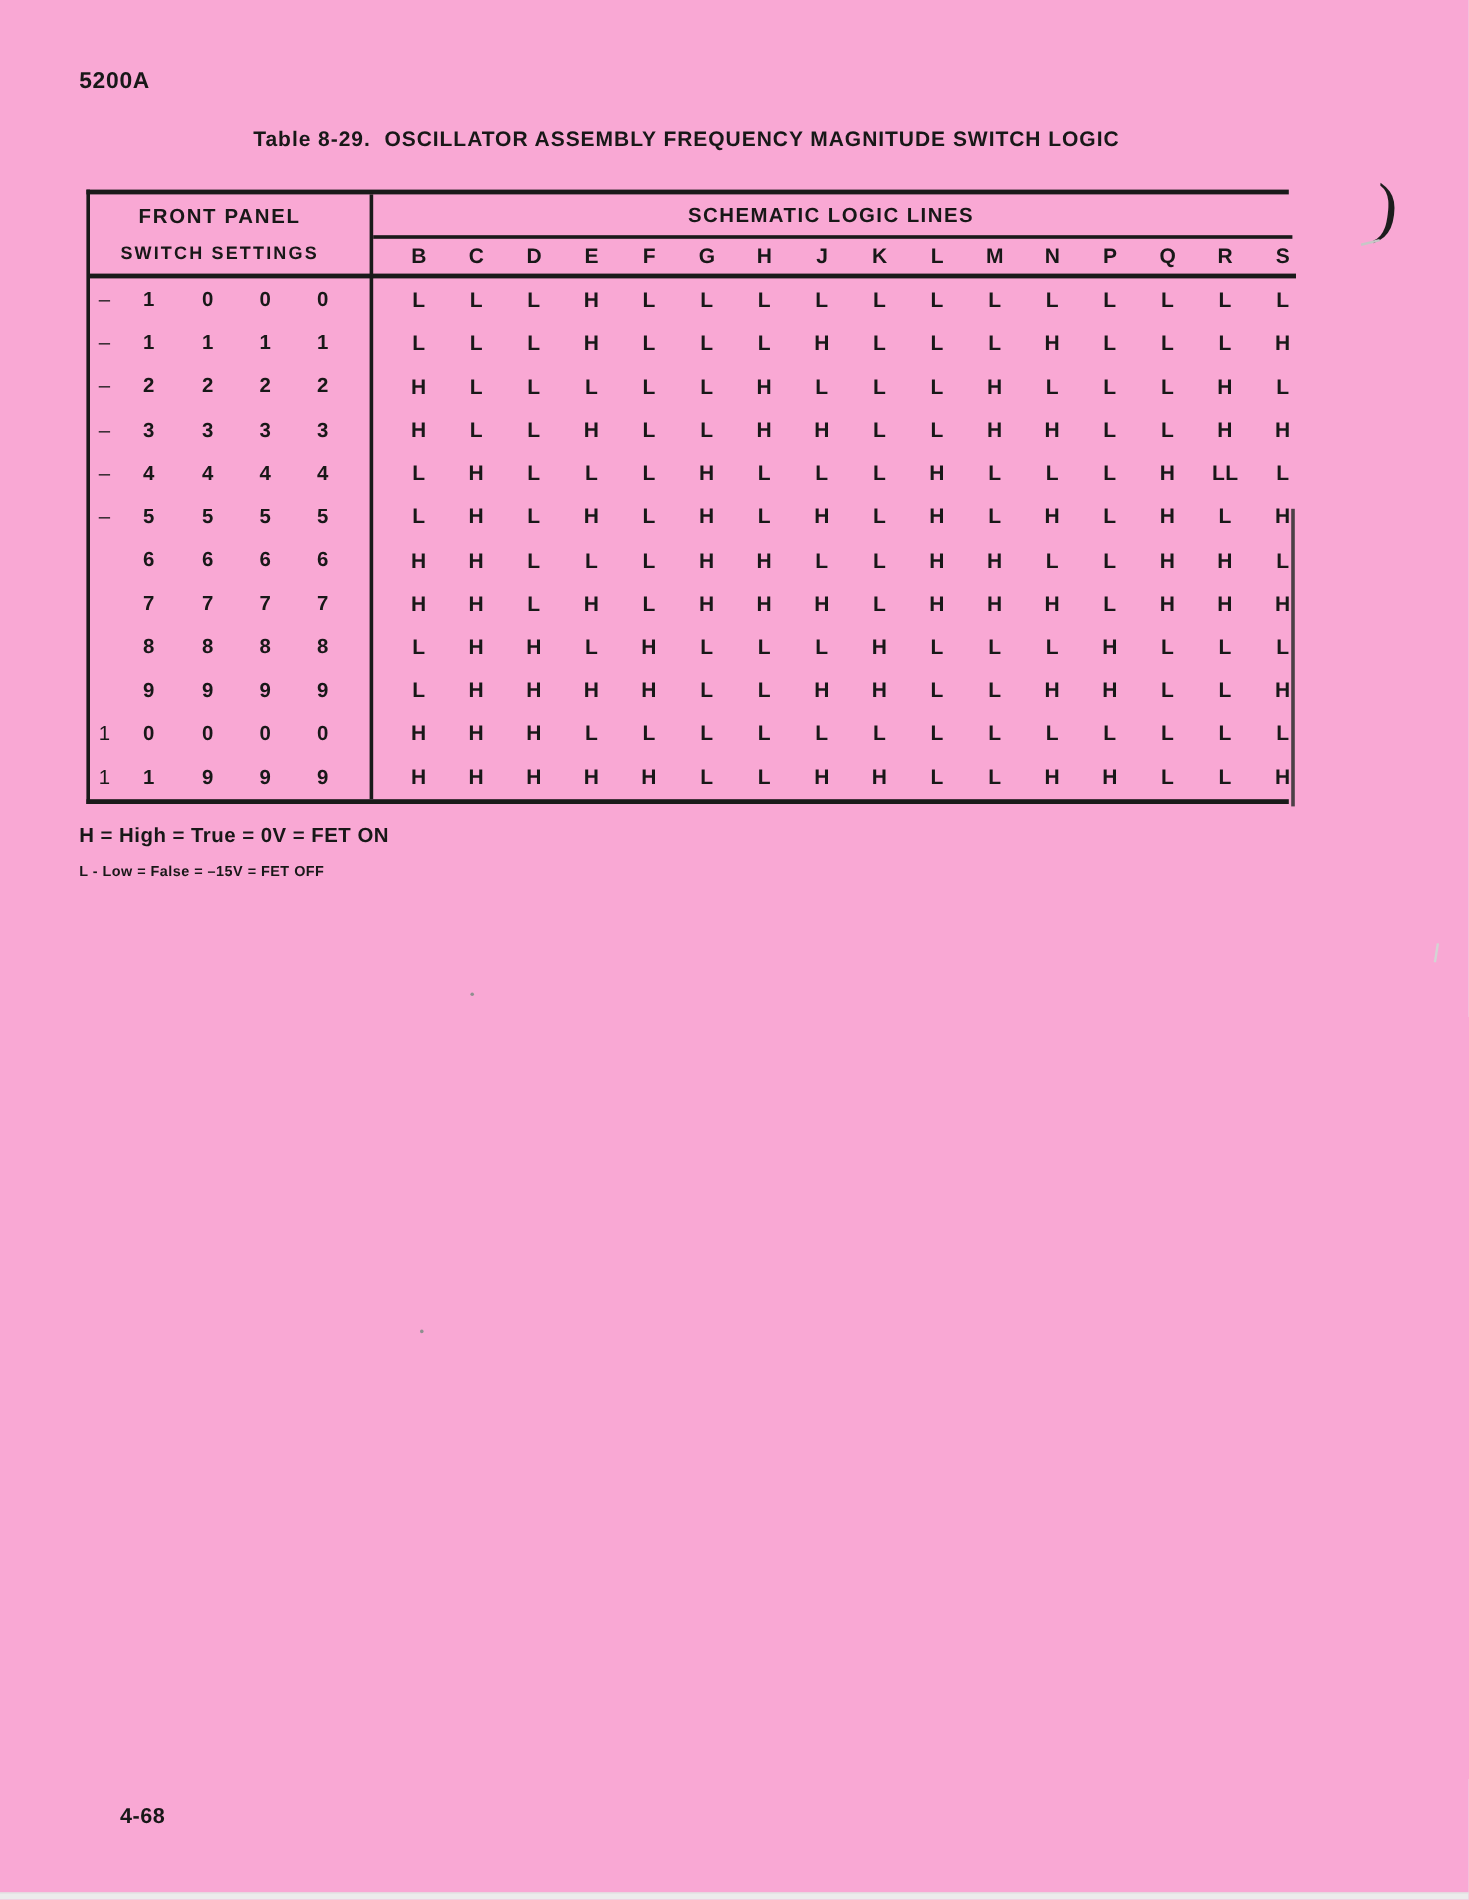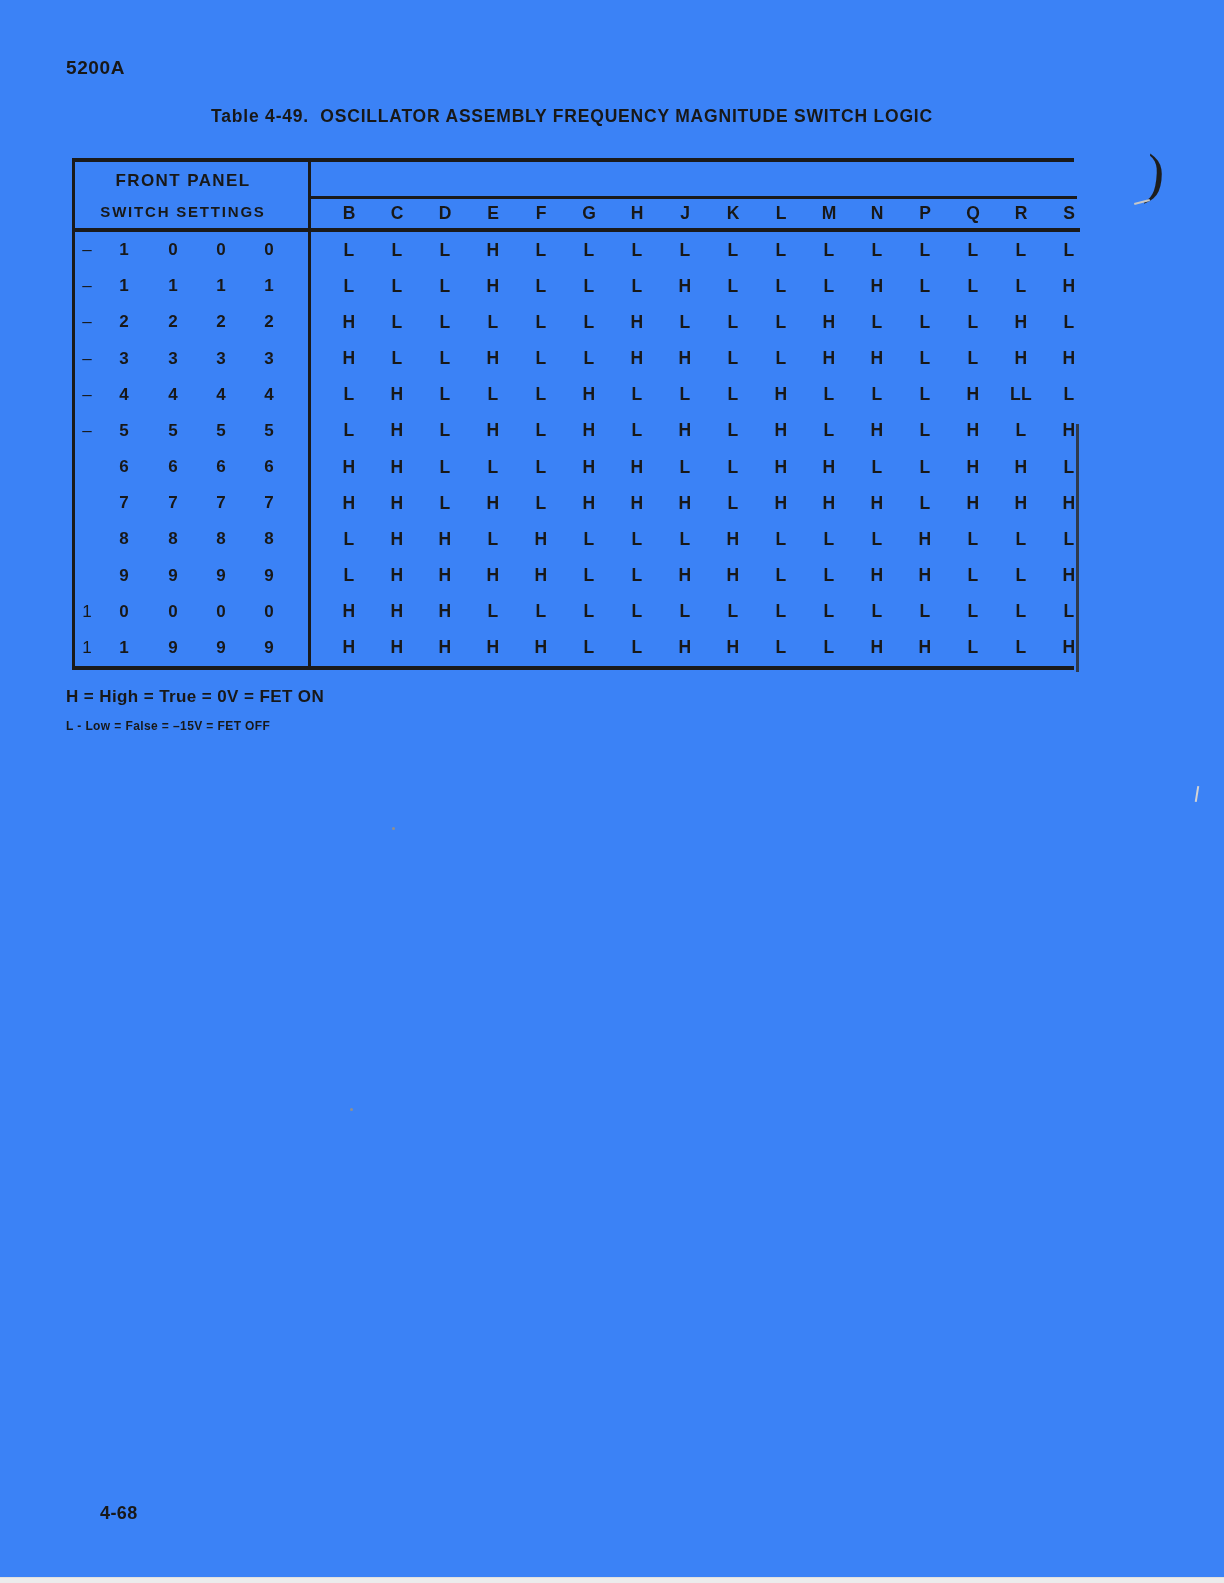--- a/index.html
+++ b/index.html
@@ -1,19 +1,19 @@
 <!DOCTYPE html>
 <html><head>
 <meta charset="utf-8">
 <style>
   html,body{margin:0;padding:0;background:#e9e9e9;}
   #page{
     position:relative;
     width:1224px;height:1583px;
-    background:#3b82f6;
+    background:#f9a8d4;
     font-family:"Liberation Sans", sans-serif;
     color:#181818;
     overflow:hidden;
     margin:0 auto;
   }
   .abs{position:absolute;}
   #model{left:66px;top:57px;font-size:19px;font-weight:700;letter-spacing:0.6px;}
   #title{left:72px;top:106px;width:1000px;text-align:center;font-size:17.5px;font-weight:700;letter-spacing:0.8px;white-space:pre;}
   
   #logic-table{
@@ -53,27 +53,28 @@
   #speck2{left:350px;top:1108px;}
   #bottom-band{left:0;bottom:0;width:100%;height:5px;background:#ececec;border-top:1px solid #e0e0e0;}
 </style>
 </head>
 <body>
 
 <div id="page">
 
   <div id="model" class="abs">5200A</div>
 
-  <div id="title" class="abs">Table 4-49.  OSCILLATOR ASSEMBLY FREQUENCY MAGNITUDE SWITCH LOGIC</div>
+  <div id="title" class="abs">Table 8-29.  OSCILLATOR ASSEMBLY FREQUENCY MAGNITUDE SWITCH LOGIC</div>
 
   <div id="logic-table" class="abs">
     <div id="left-head" class="abs">
       <div class="lh1">FRONT PANEL</div>
       <div class="lh2">SWITCH SETTINGS</div>
     </div>
+    <div id="right-head-title" class="abs">SCHEMATIC LOGIC LINES</div>
     <div id="rh-line" class="abs"></div>
     <div id="letters-row" class="abs">
         <div class="colh">B</div>
         <div class="colh">C</div>
         <div class="colh">D</div>
         <div class="colh">E</div>
         <div class="colh">F</div>
         <div class="colh">G</div>
         <div class="colh">H</div>
         <div class="colh">J</div>

